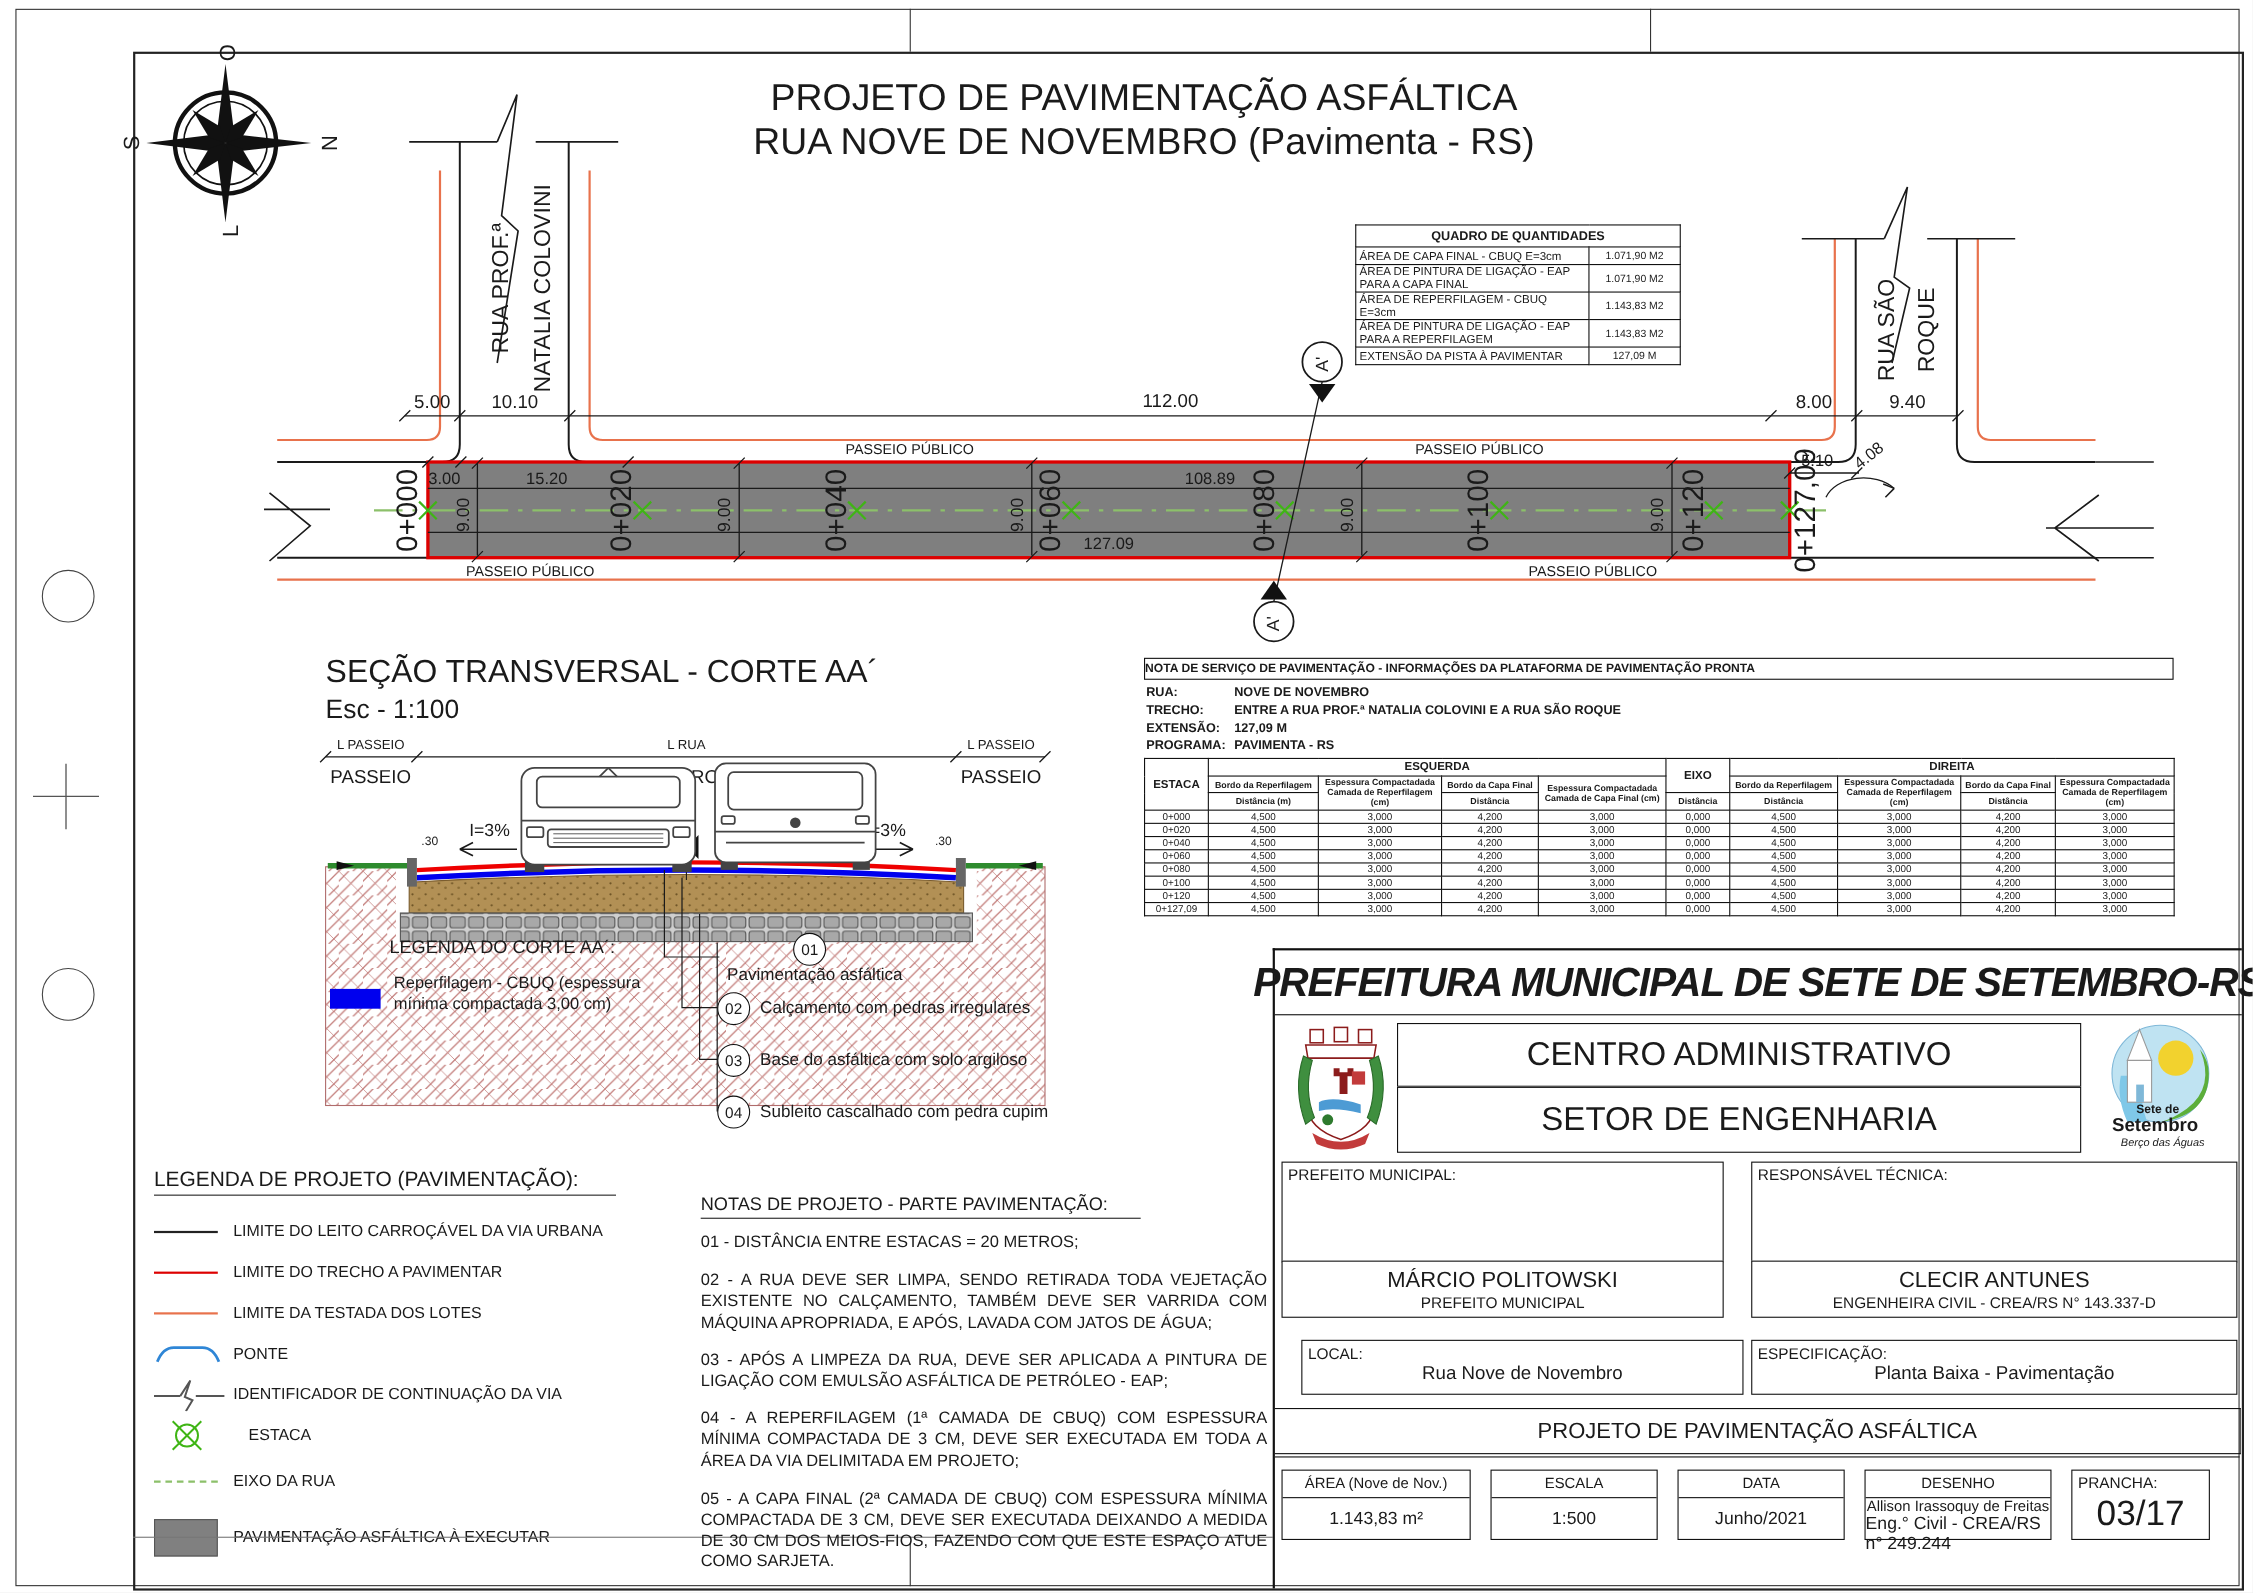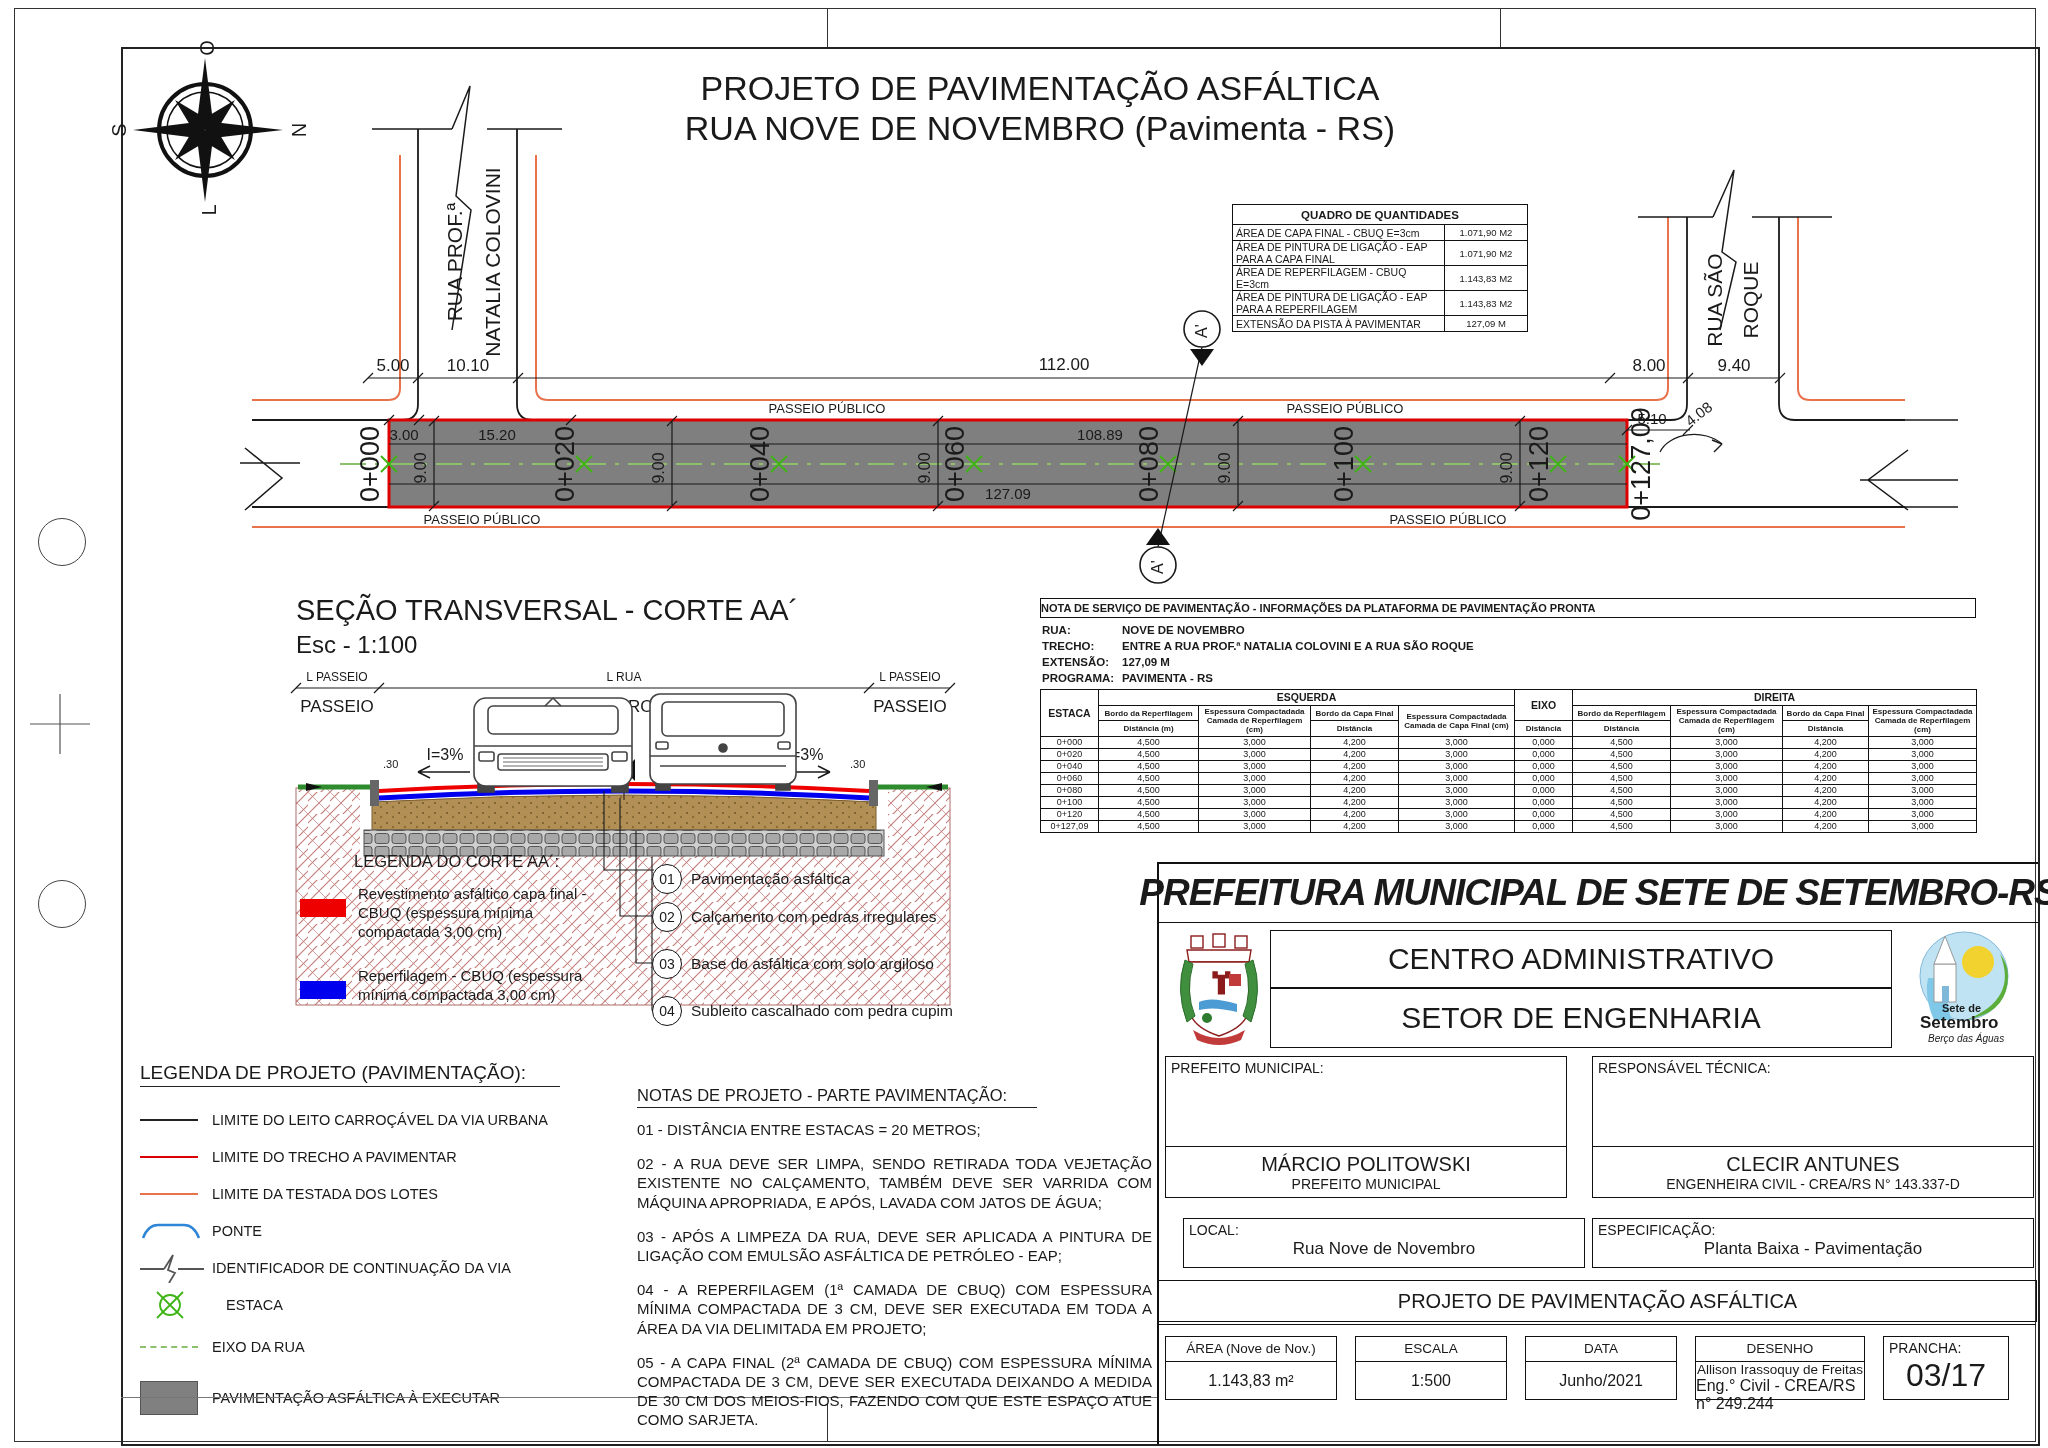--- a/index.html
+++ b/index.html
@@ -351,31 +351,27 @@
       <path d="M604,791 V870 H654"></path>
       <path d="M620,798 V916 H654"></path>
       <path d="M636,831 V963 H654"></path>
       <path d="M652,857 V1010 H654"></path>
     </g>
   </svg>
 
   <div class="corte-legend">
     <div class="cl-title">LEGENDA DO CORTE AA´:</div>
     <div class="cl-row">
-      <div class="cl-swatch" style="background:#ee0000;"></div>
-      <div class="cl-text">Revestimento asfáltico capa final - CBUQ (espessura mínima compactada 3,00 cm)</div>
-    </div>
-    <div class="cl-row">
       <div class="cl-swatch" style="background:#0000ee;"></div>
       <div class="cl-text">Reperfilagem - CBUQ (espessura mínima compactada 3,00 cm)</div>
     </div>
   </div>
 
   <div class="callouts">
-    <div class="co-row" style="top:16px;">
+    <div class="co-row" style="top:0;flex-direction:column;">
       <div class="co-circle">01</div>
       <div class="co-label">Pavimentação asfáltica</div>
     </div>
     <div class="co-row" style="top:54px;">
       <div class="co-circle">02</div>
       <div class="co-label">Calçamento com pedras irregulares</div>
     </div>
     <div class="co-row" style="top:101px;">
       <div class="co-circle">03</div>
       <div class="co-label">Base do asfáltica com solo argiloso</div>

